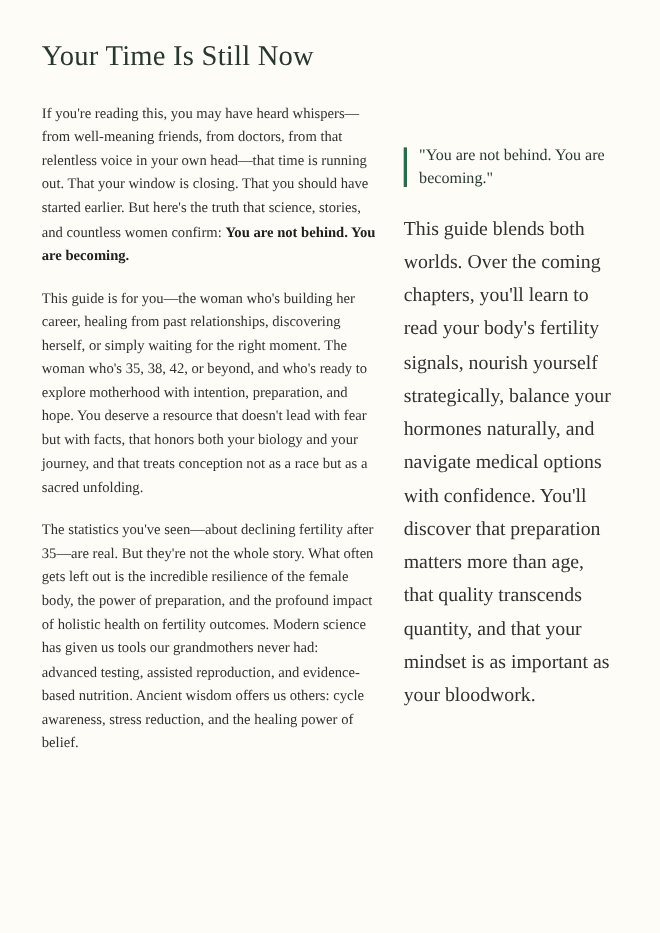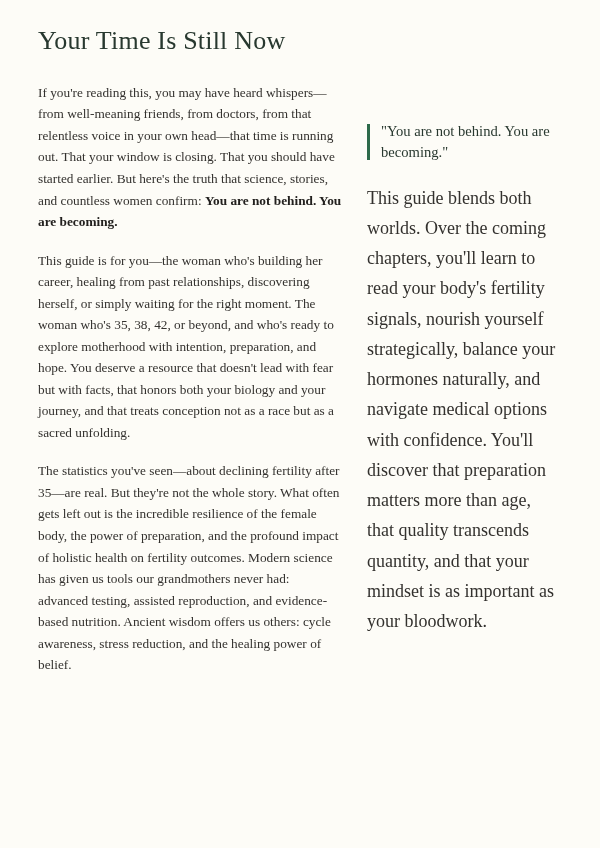--- a/index.html
+++ b/index.html
@@ -13,21 +13,21 @@
     font-family: "Liberation Serif", "DejaVu Serif", serif;
     -webkit-font-smoothing: antialiased;
     overflow: hidden;
   }
 
   .page {
     position: relative;
     width: 508px;
     height: 848px;
     box-sizing: border-box;
-    padding: 20px 38px 0 38px;
+    padding: 30px 38px 0 38px;
     border-radius: 17px;
   }
 
   .page-title {
     margin: 0;
     padding-top: 6px;
     font-size: 26px;
     font-weight: 400;
     letter-spacing: 0.2px;
     color: #28382f;

